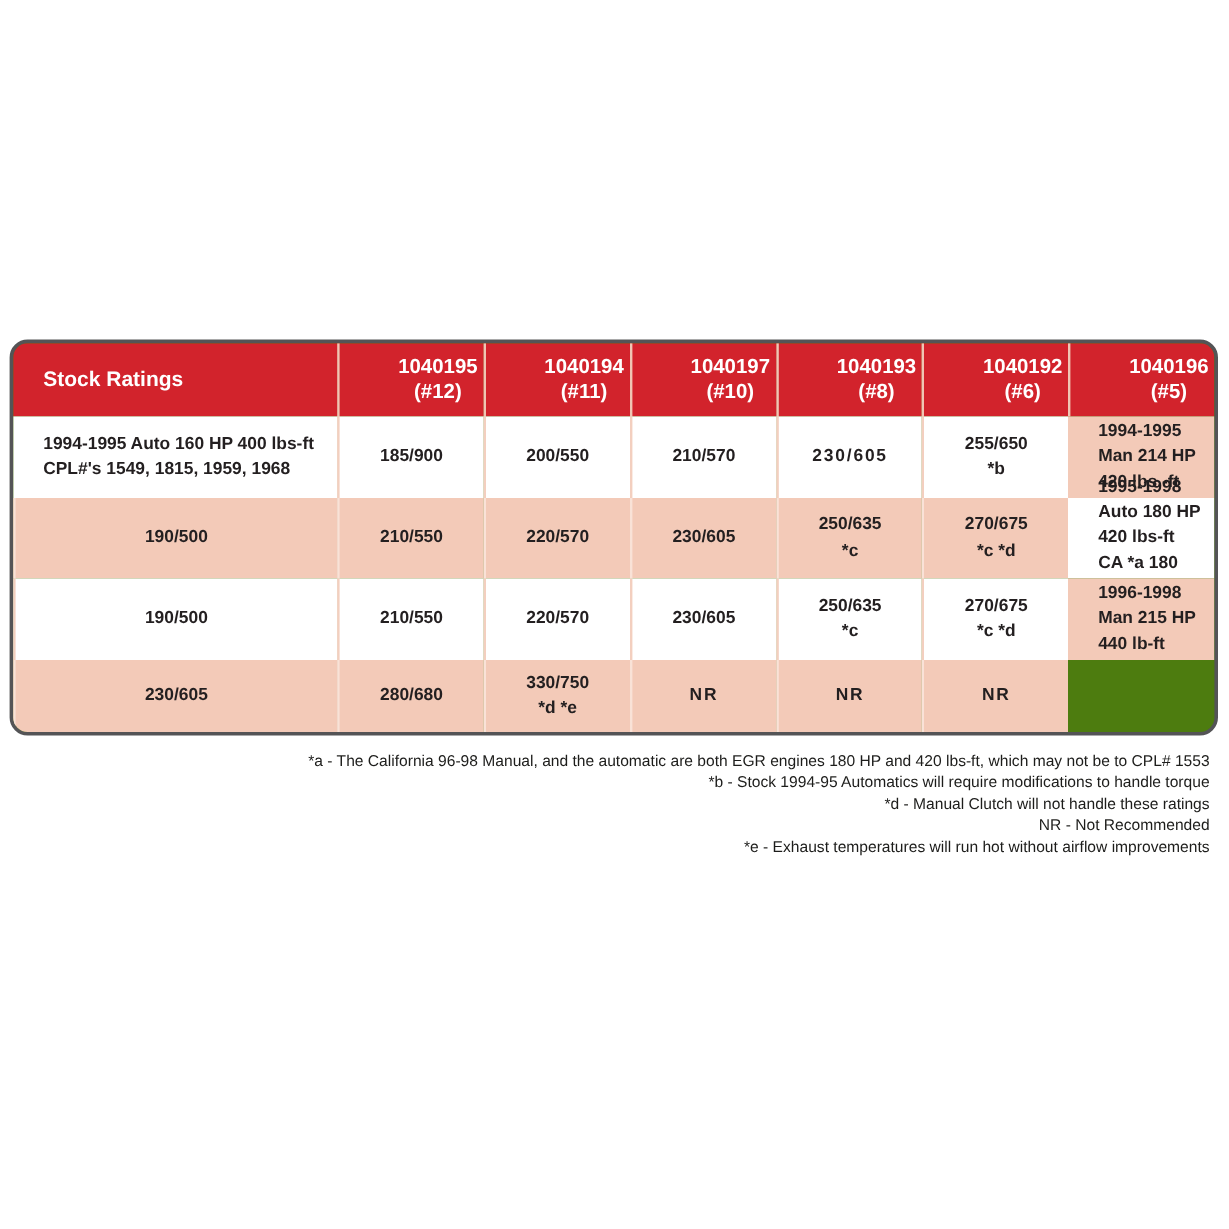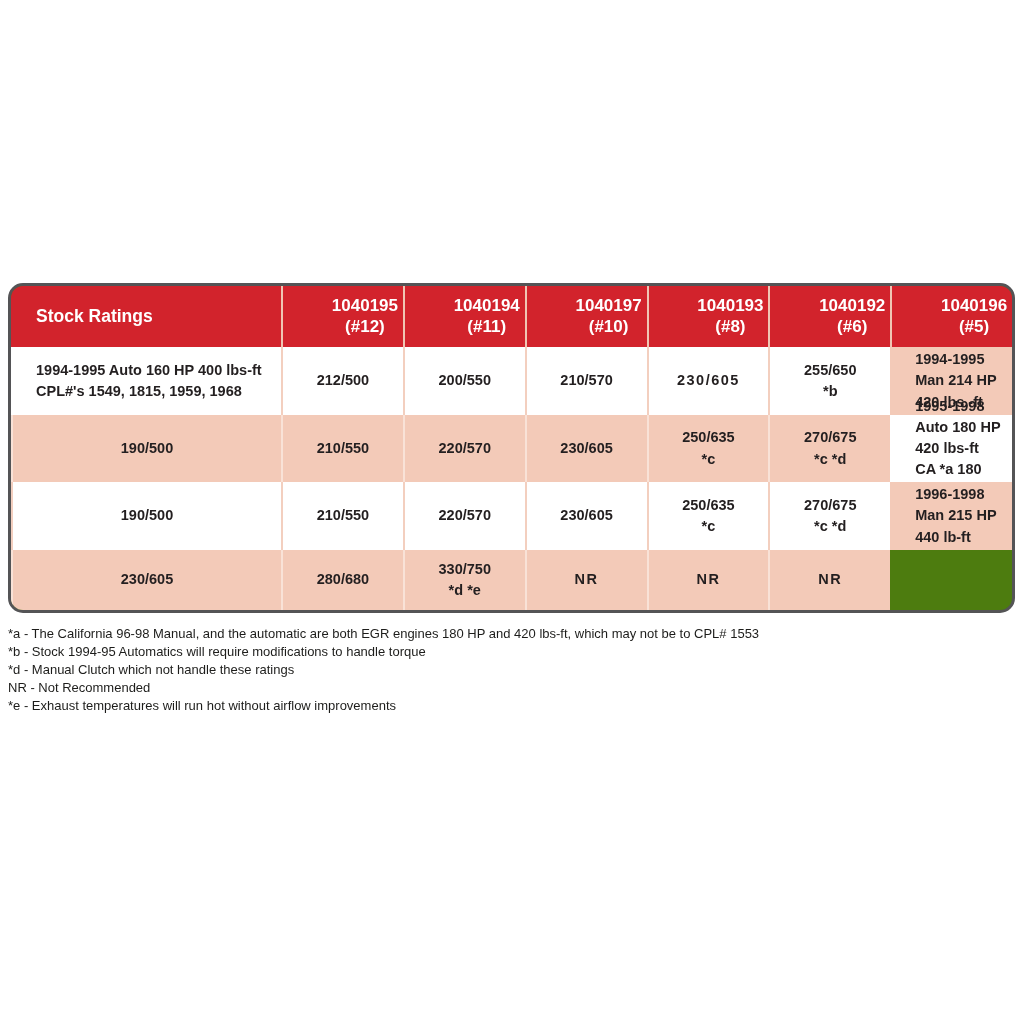--- a/index.html
+++ b/index.html
@@ -67,20 +67,21 @@
 
   .footnotes {
     position: absolute;
     left: 8px;
     top: 625px;
     width: 1000px;
     color: #1D1D1B;
     font-size: 13px;
     line-height: 18px;
     font-weight: normal;
+    text-align: right;
   }
 </style>
 </head>
 <body>
 
 <div class="page">
 
   <div class="stock-table">
 
     <div class="cell head label">Stock Ratings</div>
@@ -92,21 +93,21 @@
 (#10)</div>
     <div class="cell head sep">1040193
 (#8)</div>
     <div class="cell head sep">1040192
 (#6)</div>
     <div class="cell head sep">1040196
 (#5)</div>
 
     <div class="cell label r-white">1994-1995 Auto 160 HP 400 lbs-ft
 CPL#'s 1549, 1815, 1959, 1968</div>
-    <div class="cell r-white sep">212/500</div>
+    <div class="cell r-white sep">185/900</div>
     <div class="cell r-white sep">200/550</div>
     <div class="cell r-white sep">210/570</div>
     <div class="cell r-white sep sp">230/605</div>
     <div class="cell r-white sep">255/650
 *b</div>
 
     <div class="cell label r-pink">1994-1995 Man 214 HP 420 lbs.-ft</div>
     <div class="cell r-pink sep">190/500</div>
     <div class="cell r-pink sep">210/550</div>
     <div class="cell r-pink sep">220/570</div>
@@ -134,18 +135,18 @@
 *d *e</div>
     <div class="cell r-pink sep sp">NR</div>
     <div class="cell r-pink sep sp">NR</div>
     <div class="cell r-pink sep sp">NR</div>
 
   </div>
 
   <div class="footnotes">
     <div class="fn">*a - The California 96-98 Manual, and the automatic are both EGR engines 180 HP and 420 lbs-ft, which may not be to CPL# 1553</div>
     <div class="fn">*b - Stock 1994-95 Automatics will require modifications to handle torque</div>
-    <div class="fn">*d - Manual Clutch which not handle these ratings</div>
+    <div class="fn">*d - Manual Clutch will not handle these ratings</div>
     <div class="fn">NR - Not Recommended</div>
     <div class="fn">*e - Exhaust temperatures will run hot without airflow improvements</div>
   </div>
 
 </div>
 
 </body></html>

